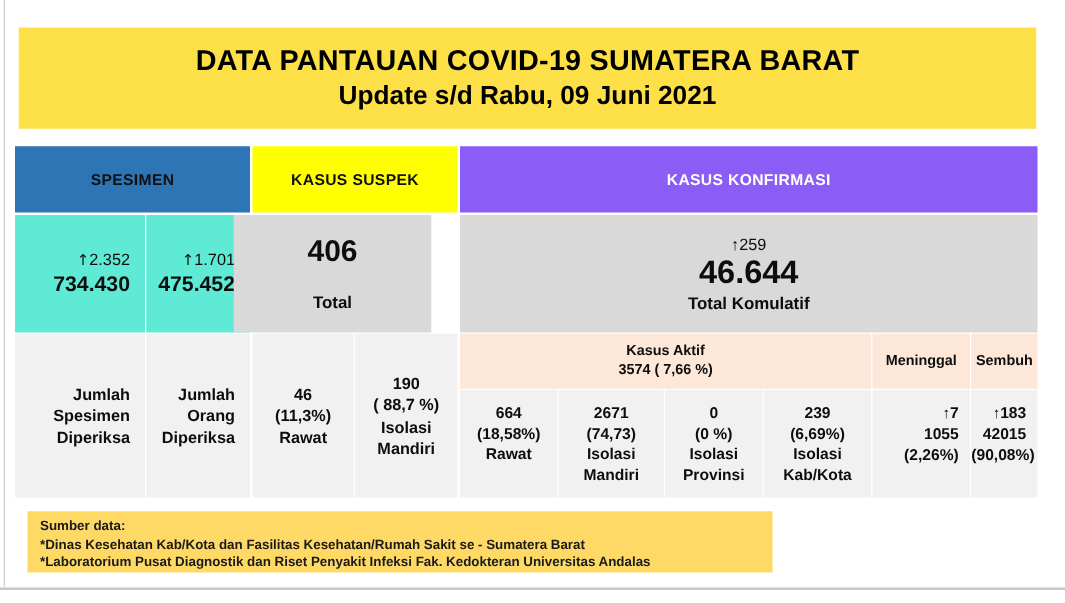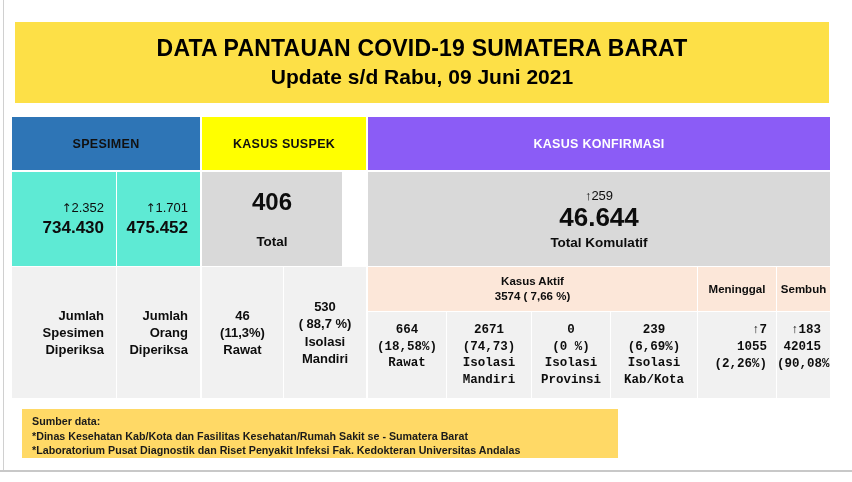--- a/index.html
+++ b/index.html
@@ -101,21 +101,21 @@
 
   
   .r2 { top: 55px; height: 94px; }
   .peach { background: #5eead4; }
   .gray  { background: #d9d9d9; }
   .lgray { background: #f1f1f1; }
   .light-peach { background: #fce7d9; }
 
   #cell-spesimen-1 { left: 0;   width: 104px; }
   #cell-spesimen-2 { left: 105px; width: 83px; }
-  #cell-suspek-total { left: 190px; width: 140px; align-items: center; }
+  #cell-suspek-total { left: 175px; width: 158px; align-items: center; }
   #cell-konfirmasi-total { left: 356px; width: 462px; align-items: center; }
 
   .num-right {
     text-align: right;
     padding-right: 12px;
   }
   .delta {
     font-size: 13px;
     font-weight: normal;
     line-height: 1.25;
@@ -216,21 +216,21 @@
   }
   .mr {
     text-align: right;
     padding-right: 9px;
     font-size: 12.5px;
     font-weight: bold;
     line-height: 1.33;
     white-space: nowrap;
   }
   .mr .delta-s { font-weight: normal; font-size: 12px; }
-  .cell-top { justify-content: flex-start; padding-top: 10px; font-family: Liberation Mono, monospace; }
+  .cell-top { justify-content: flex-start; padding-top: 10px; }
 
   
   #footer-box {
     position: absolute;
     left: 22px; top: 409px;
     width: 596px; height: 49px;
     background: #ffd966;
     padding: 5px 0 0 10px;
     box-sizing: border-box;
   }
@@ -305,21 +305,21 @@
       <div class="stack-label">Jumlah</div>
       <div class="stack-label">Orang</div>
       <div class="stack-label">Diperiksa</div>
     </div>
     <div class="cell rspan lgray" id="cell-suspek-rawat">
       <div class="stack-center">46</div>
       <div class="stack-center">(11,3%)</div>
       <div class="stack-center">Rawat</div>
     </div>
     <div class="cell rspan lgray" id="cell-suspek-isolasi">
-      <div class="stack-center">530</div>
+      <div class="stack-center">190</div>
       <div class="stack-center">( 88,7 %)</div>
       <div class="stack-center">Isolasi</div>
       <div class="stack-center">Mandiri</div>
     </div>
 
     <div class="cell r4 lgray cell-top" id="cell-rawat">
       <div class="det">664</div>
       <div class="det">(18,58%)</div>
       <div class="det">Rawat</div>
     </div>

